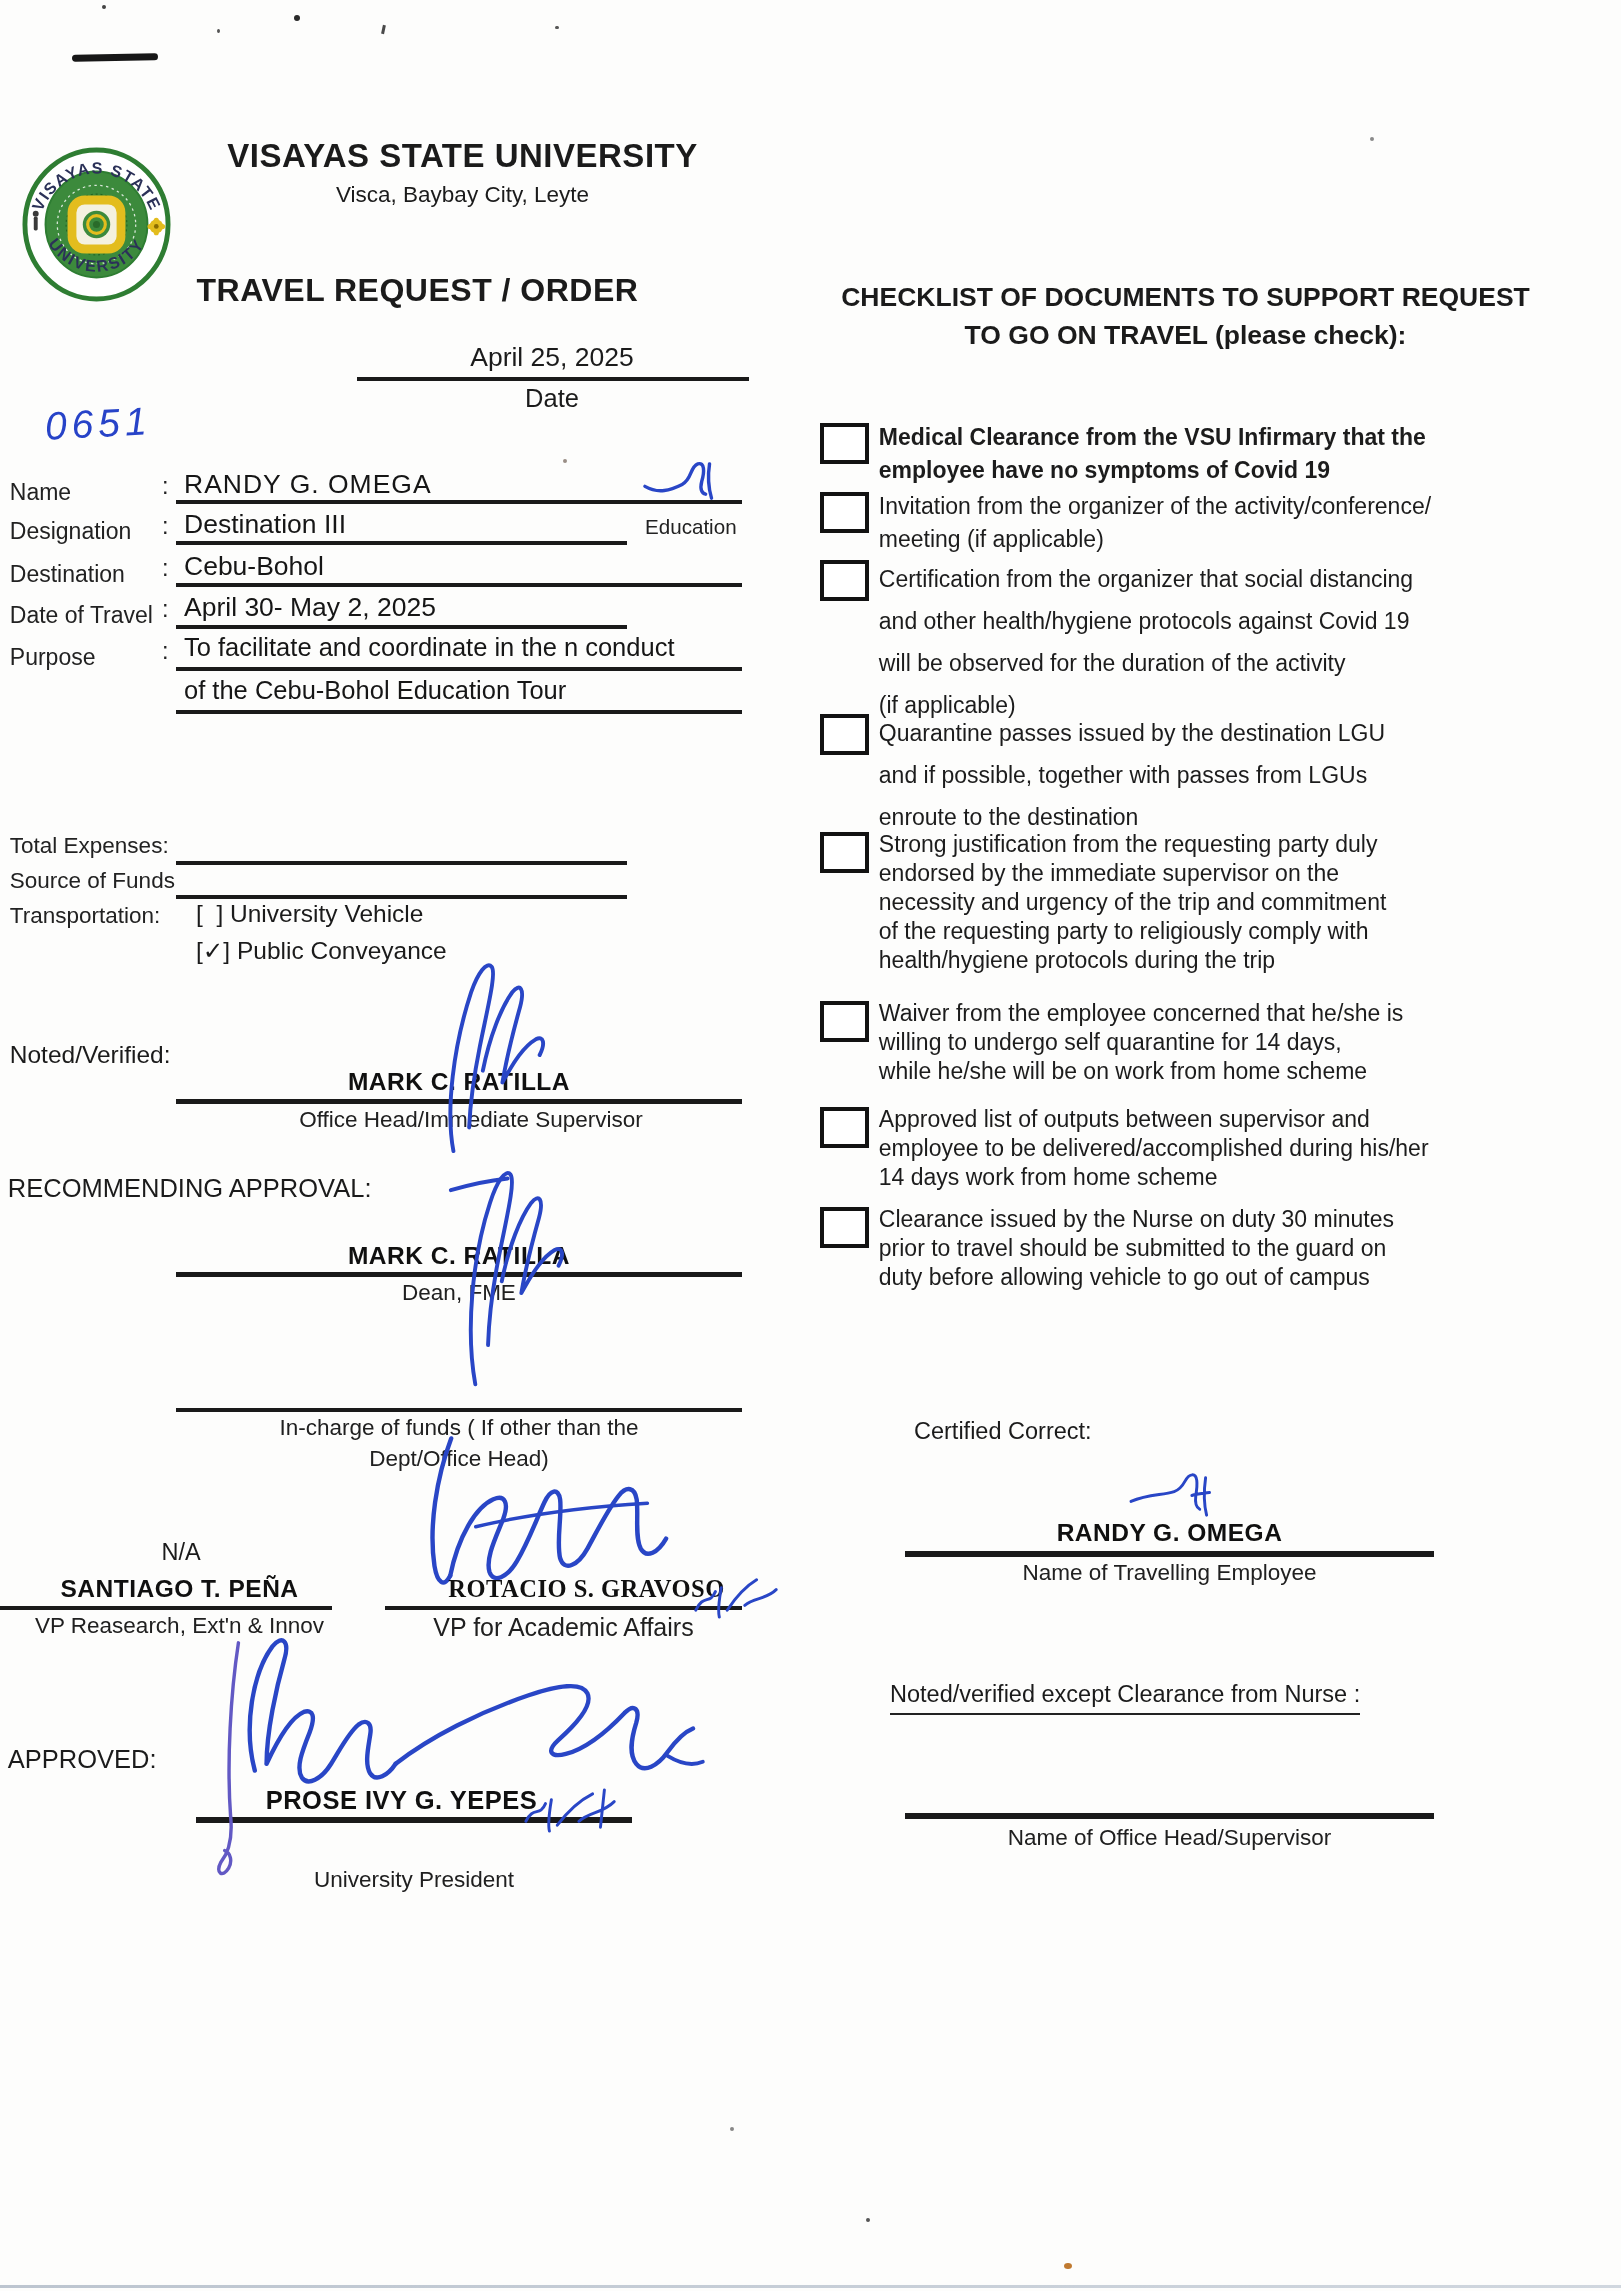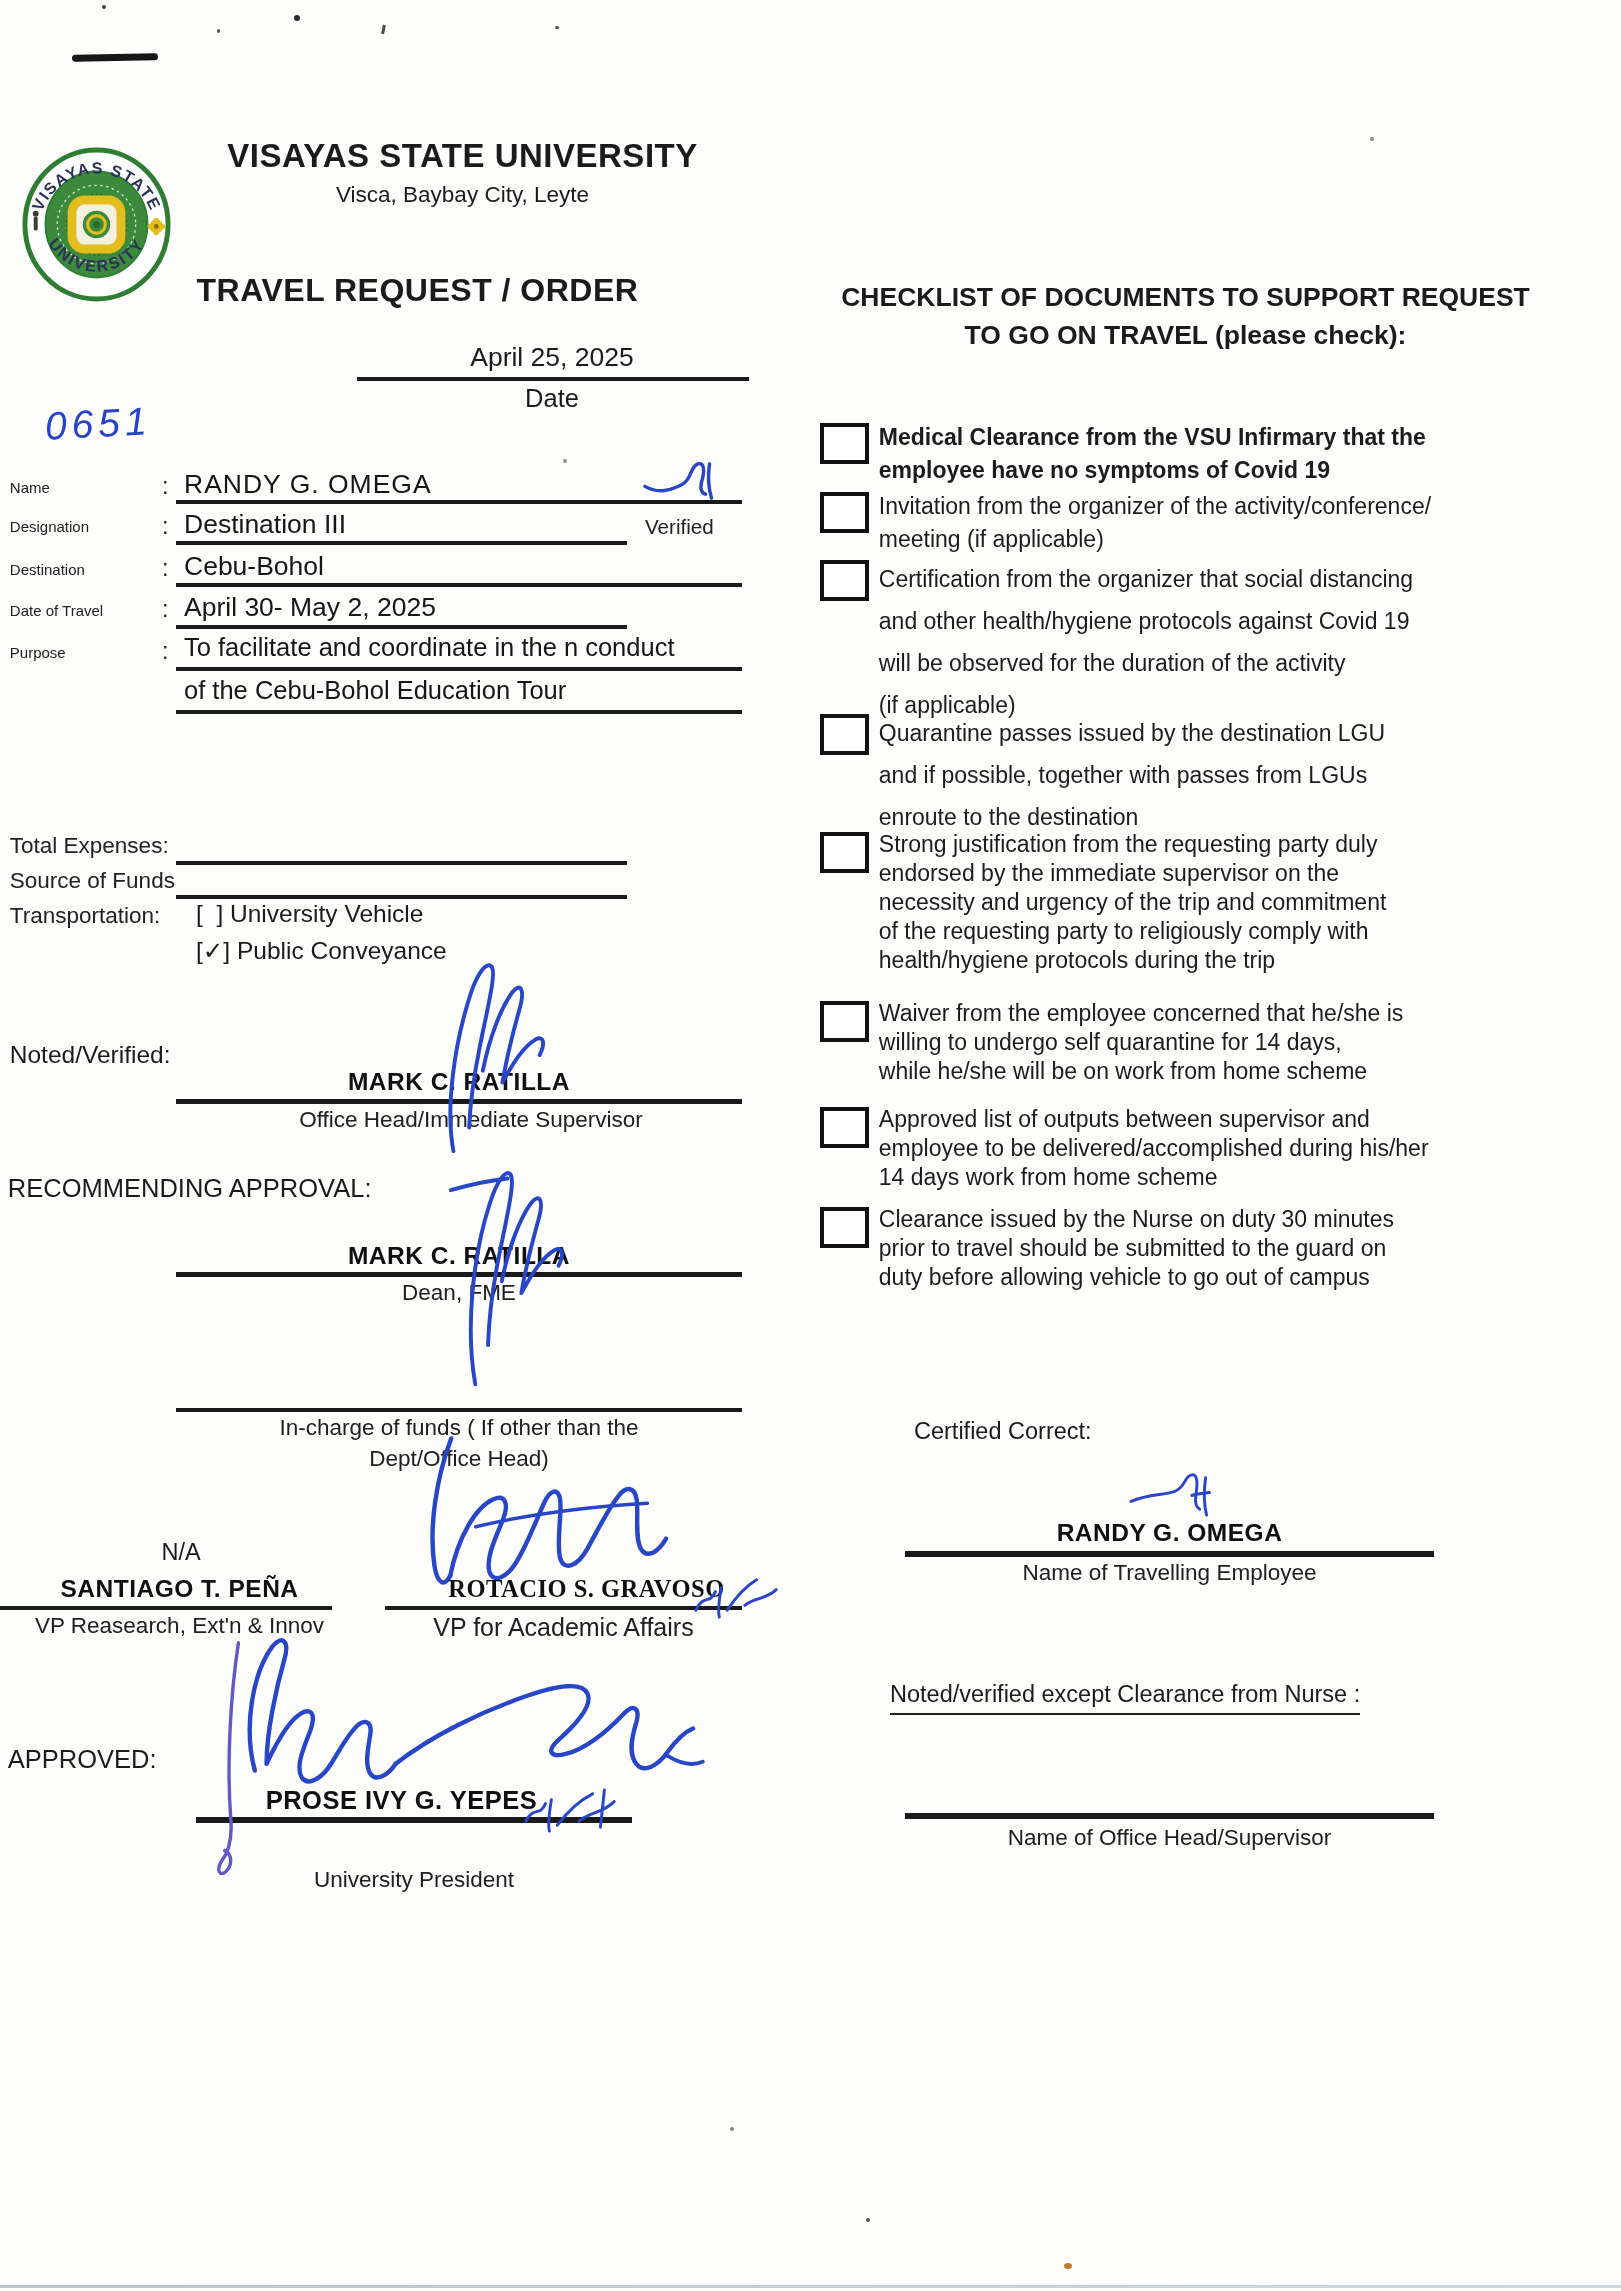--- a/index.html
+++ b/index.html
@@ -6,21 +6,21 @@
   #page{
     position:relative;width:1621px;height:2292px;margin:0 auto;
     background:#fdfdfc;overflow:hidden;
     font-family:"Liberation Sans","DejaVu Sans",sans-serif;
     color:#1b1b1b;
   }
   .abs{position:absolute;}
   .ctr{text-align:center;}
   .b{font-weight:bold;}
   .rule{position:absolute;background:#1a1a1a;}
-  .lbl{font-size:15px;color:#222;}
+  .lbl{font-size:23px;color:#222;}
   .val{font-size:26.5px;color:#161616;}
   .colon{font-size:23.5px;color:#222;}
   .sigtitle{font-size:21.6px;color:#202020;}
   .signame{font-size:24.5px;font-weight:bold;color:#101010;letter-spacing:0.5px;}
   .chk-item{position:absolute;left:820px;display:flex;gap:9.8px;width:706px;}
   .chk-box{width:41px;height:33px;border:4.9px solid #121212;flex:0 0 auto;margin-top:2px;background:#fff;}
   .chk-text{font-size:23px;white-space:pre-line;color:#1c1c1c;}
   .ink{stroke:#2946c6;stroke-linecap:round;stroke-linejoin:round;fill:none;}
   .speck{position:absolute;border-radius:50%;}
 </style>
@@ -86,21 +86,21 @@
   <div class="abs val" style="left:184px;top:469px;letter-spacing:1px;">RANDY G. OMEGA</div>
   <div class="rule" style="left:176px;top:500px;width:566px;height:3.9px;"></div>
 
   <svg class="abs" style="left:639px;top:457px;" width="98" height="47" viewBox="0 0 100 48">
     <path class="ink" stroke-width="3.5" d="M6,30 C20,38 32,34 44,28 C54,23 52,10 60,7 C67,5 67,15 64,25 C62,33 64,37 68,38 M72,7 C70,20 71,32 74,42"></path>
   </svg>
 
   <div class="abs lbl" style="left:9.8px;top:518px;">Designation</div>
   <div class="abs colon" style="left:162px;top:513px;">:</div>
   <div class="abs val" style="left:184px;top:509px;">Destination III</div>
-  <div class="abs lbl" style="left:645px;top:515px;font-size:20.6px;">Verified</div>
+  <div class="abs lbl" style="left:645px;top:515px;font-size:20.6px;">Education</div>
   <div class="rule" style="left:176px;top:541px;width:451px;height:3.9px;"></div>
 
   <div class="abs lbl" style="left:9.8px;top:561px;">Destination</div>
   <div class="abs colon" style="left:162px;top:555px;">:</div>
   <div class="abs val" style="left:184px;top:551px;">Cebu-Bohol</div>
   <div class="rule" style="left:176px;top:583px;width:566px;height:3.9px;"></div>
 
   <div class="abs lbl" style="left:9.8px;top:602px;">Date of Travel</div>
   <div class="abs colon" style="left:162px;top:596px;">:</div>
   <div class="abs val" style="left:184px;top:592px;">April 30- May 2, 2025</div>

